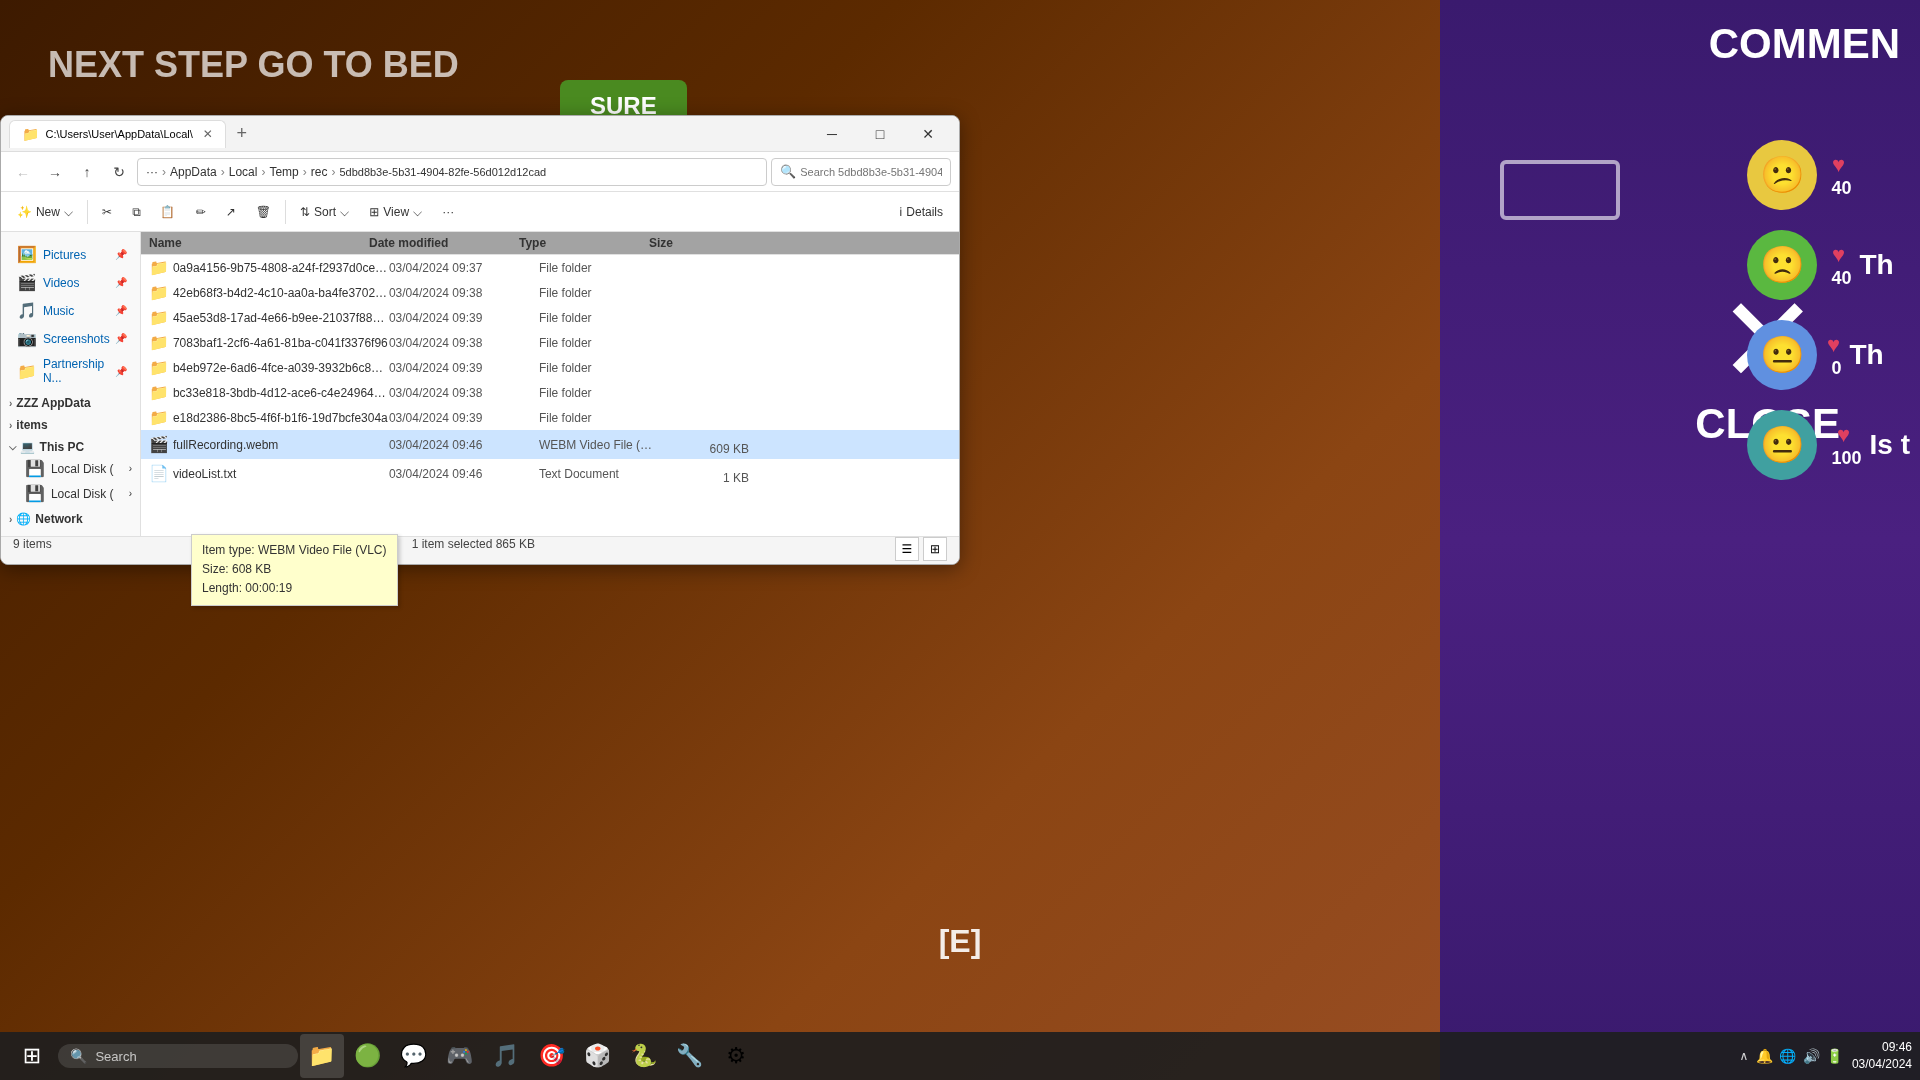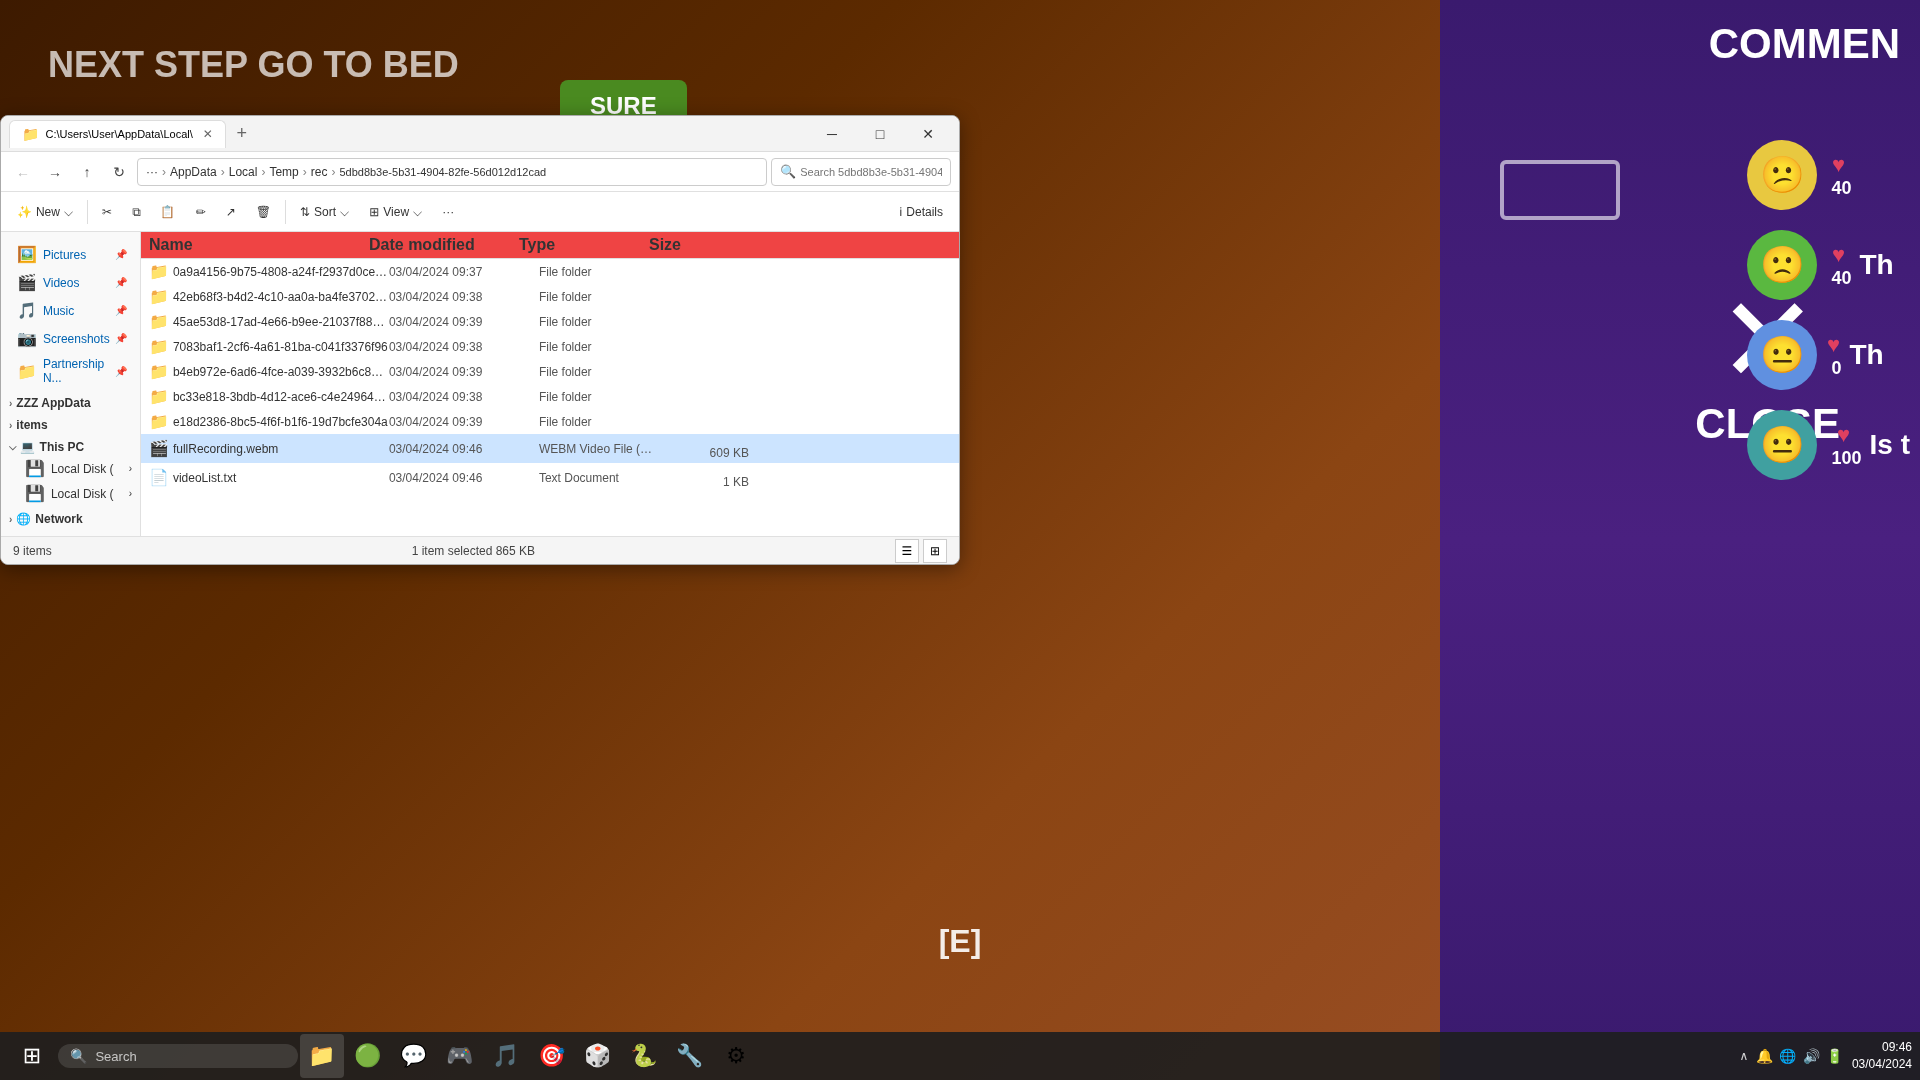--- a/index.html
+++ b/index.html
@@ -385,22 +385,22 @@
       display: flex;
       flex-direction: column;
       overflow: hidden;
     }
 
     .file-list-header {
       display: flex;
       align-items: center;
       padding: 4px 8px;
       border-bottom: 1px solid #e0e0e0;
-      background: #ef4444;
-      font-size: 16px;
+      background: #a3a3a3;
+      font-size: 12px;
       font-weight: 600;
       color: #333;
     }
 
     .col-name { width: 220px; }
     .col-date { width: 150px; }
     .col-type { width: 130px; }
     .col-size { width: 80px; }
 
     .file-row {
@@ -434,21 +434,21 @@
       white-space: nowrap;
       line-height: 1.6;
     }
 
     
     .status-bar {
       height: 28px;
       background: #f5f5f5;
       border-top: 1px solid #e0e0e0;
       display: flex;
-      align-items: center;
+      align-items: flex-start;
       padding: 0 12px;
       font-size: 12px;
       color: #444;
       justify-content: space-between;
       border-radius: 0 0 8px 8px;
     }
 
     .status-icons {
       display: flex;
       gap: 4px;
@@ -820,20 +820,25 @@
       <div class="file-row">
         <span class="file-icon">📄</span>
         <span class="file-name">videoList.txt</span>
         <span class="file-date">03/04/2024 09:46</span>
         <span class="file-type">Text Document</span>
         <span class="file-size">1 KB</span>
       </div>
     </div>
   </div>
 
+  <div class="tooltip">
+    <div>Item type: WEBM Video File (VLC)</div>
+    <div>Size: 608 KB</div>
+    <div>Length: 00:00:19</div>
+  </div>
 
   <div class="status-bar">
     <span>9 items</span>
     <span>1 item selected  865 KB</span>
     <div class="status-icons">
       <button class="status-icon-btn">☰</button>
       <button class="status-icon-btn">⊞</button>
     </div>
   </div>
 </div>

